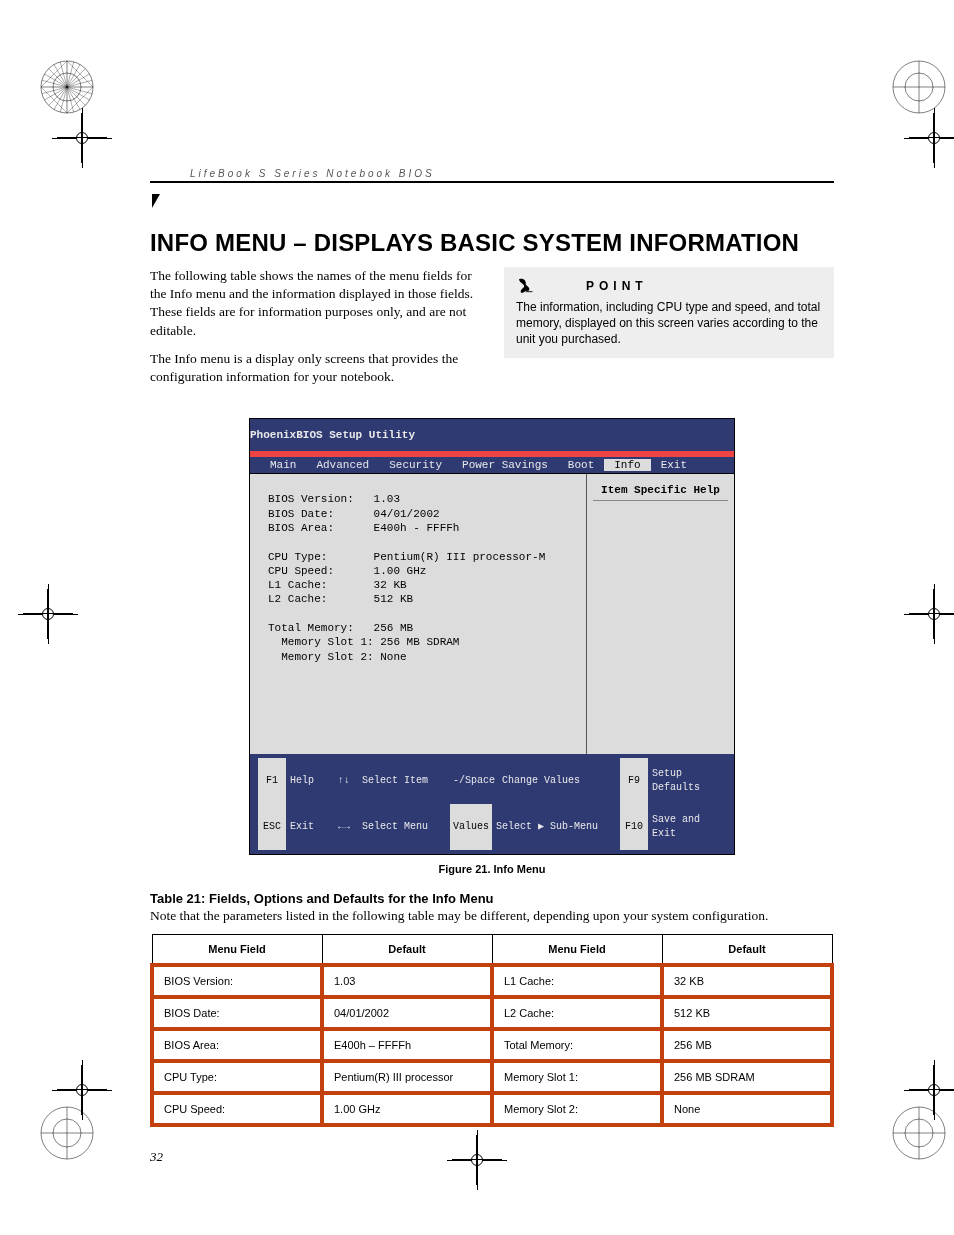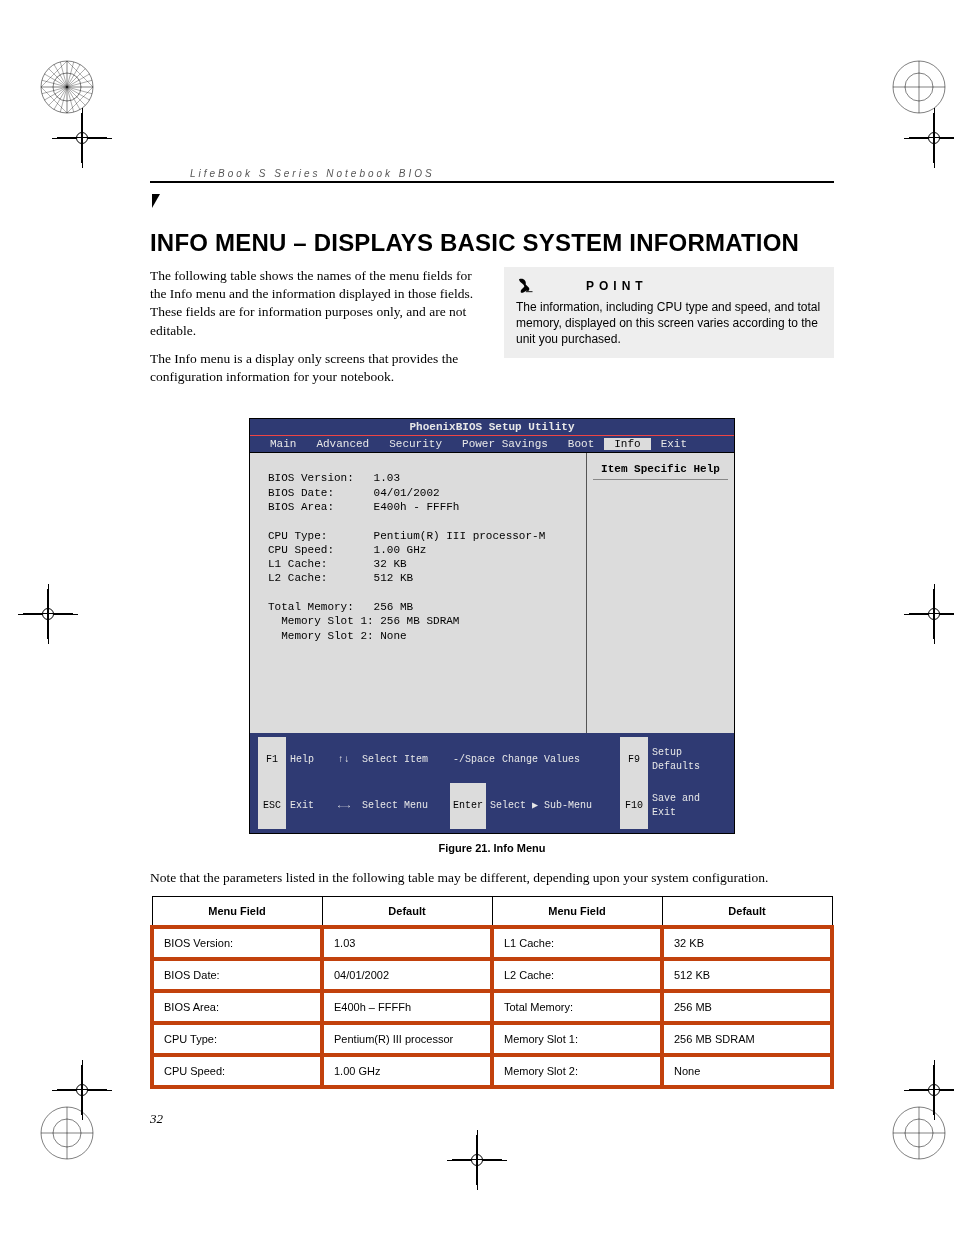--- a/index.html
+++ b/index.html
@@ -53,22 +53,22 @@
   .point-icon { width: 18px; height: 18px; }
   .bios-wrap { display: flex; justify-content: center; margin: 22px 0 8px 0; }
   .bios {
     width: 484px;
     border: 1px solid #000;
     font-family: "Courier New", monospace;
     font-size: 11px;
     color: #e8e8e8;
   }
   .bios-title {
-    background: #2f3a73; text-align: center; padding: 2px 0;
-    border-bottom: 1px solid #ef4444;
+    background: #2f3a73; padding: 10px 0;
+    border-bottom: 6px solid #ef4444;
     font-weight: bold;
   }
   .bios-tabs {
     background: #2f3a73; display: flex; padding: 2px 10px;
     border-bottom: 1px solid #000;
   }
   .bios-tab { padding: 0 10px; }
   .bios-tab.active { background: #dcdcdc; color: #000; }
   .bios-body { display: flex; min-height: 280px; background: #dcdcdc; color: #000; }
   .bios-left {
@@ -314,34 +314,35 @@
         <div class="ft-row">
           <span class="ft-cell">
               <span class="ft-key">ESC</span>
               <span>Exit</span>
             </span>
           <span class="ft-cell">
               <span class="ft-key" style="background:transparent;color:#e8e8e8;">←→</span>
               <span>Select Menu</span>
             </span>
           <span class="ft-cell">
-              <span class="ft-key">Enter</span>
+              <span class="ft-key">Values</span>
               <span>Select ▶ Sub-Menu</span>
             </span>
           <span class="ft-cell">
               <span class="ft-key">F10</span>
               <span>Save and Exit</span>
             </span>
         </div>
       </div>
     </div>
   </div>
 
   <div class="fig-caption">Figure 21.   Info Menu</div>
 
+  <div class="tbl-title">Table 21: Fields, Options and Defaults for the Info Menu</div>
   <p class="tbl-note">Note that the parameters listed in the following table may be different, depending upon your system configuration.</p>
 
   <table class="defs">
     <colgroup>
         <col style="width:25%">
         <col style="width:25%">
         <col style="width:25%">
         <col style="width:25%">
       </colgroup>
     <thead>

